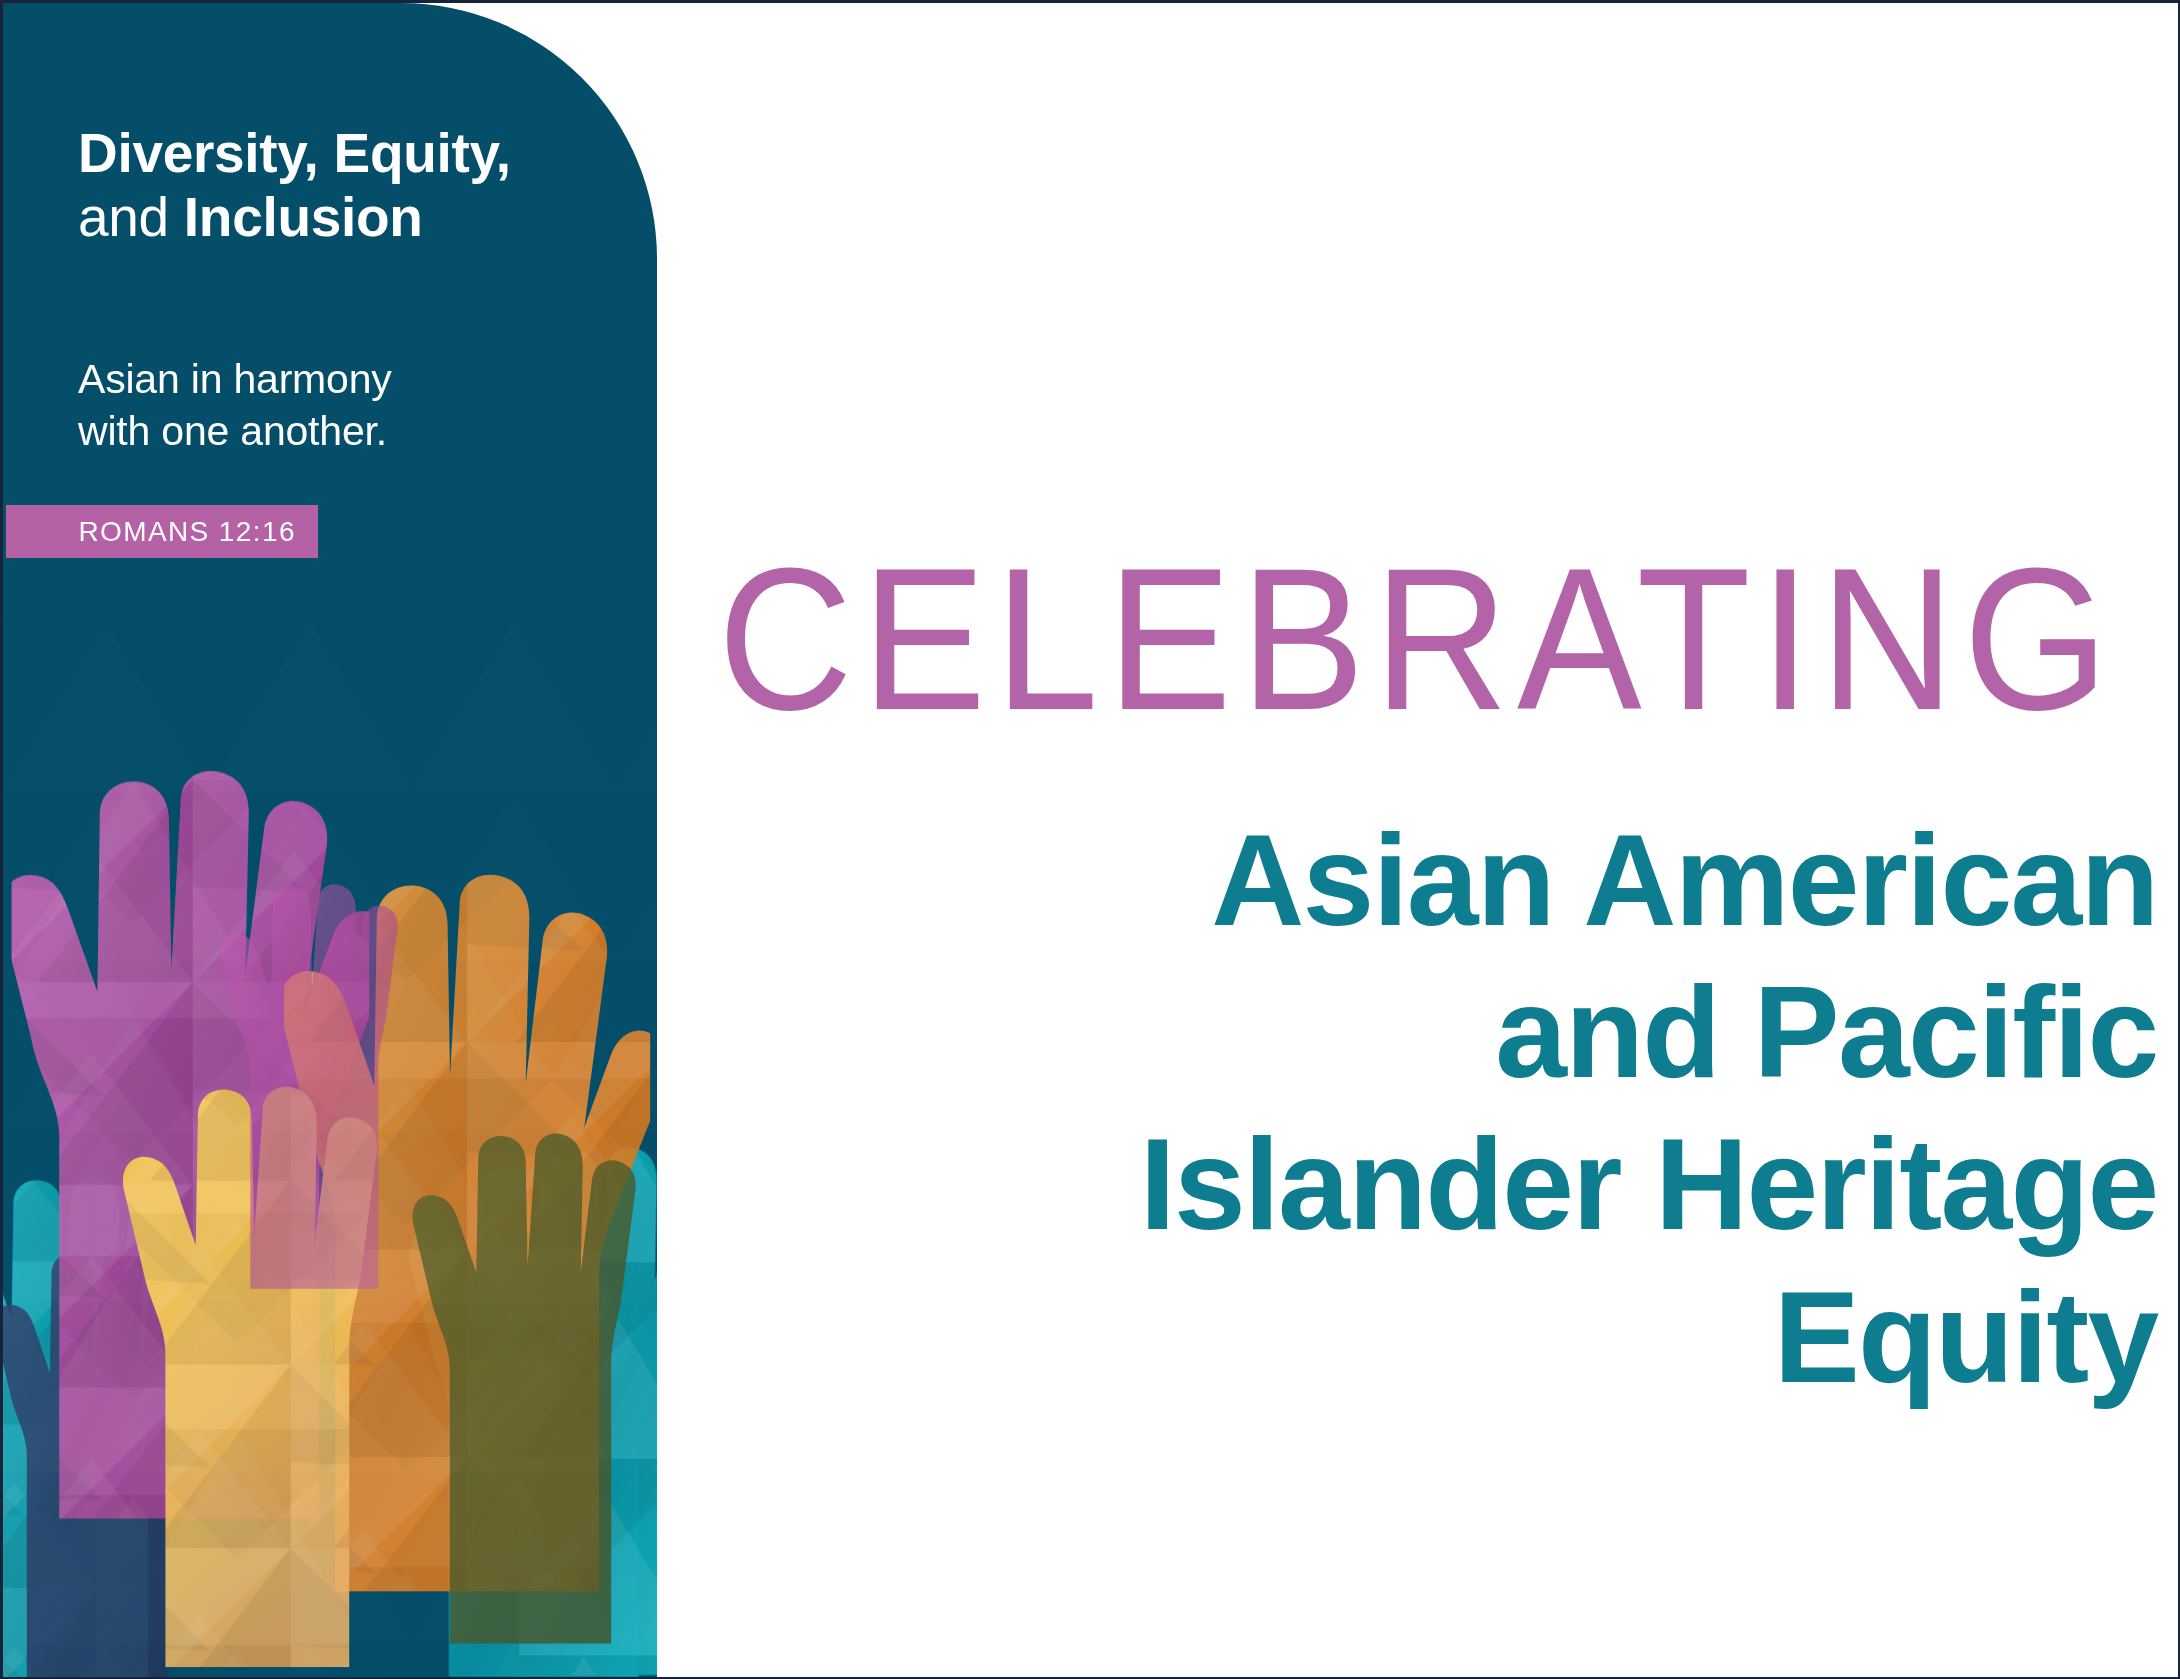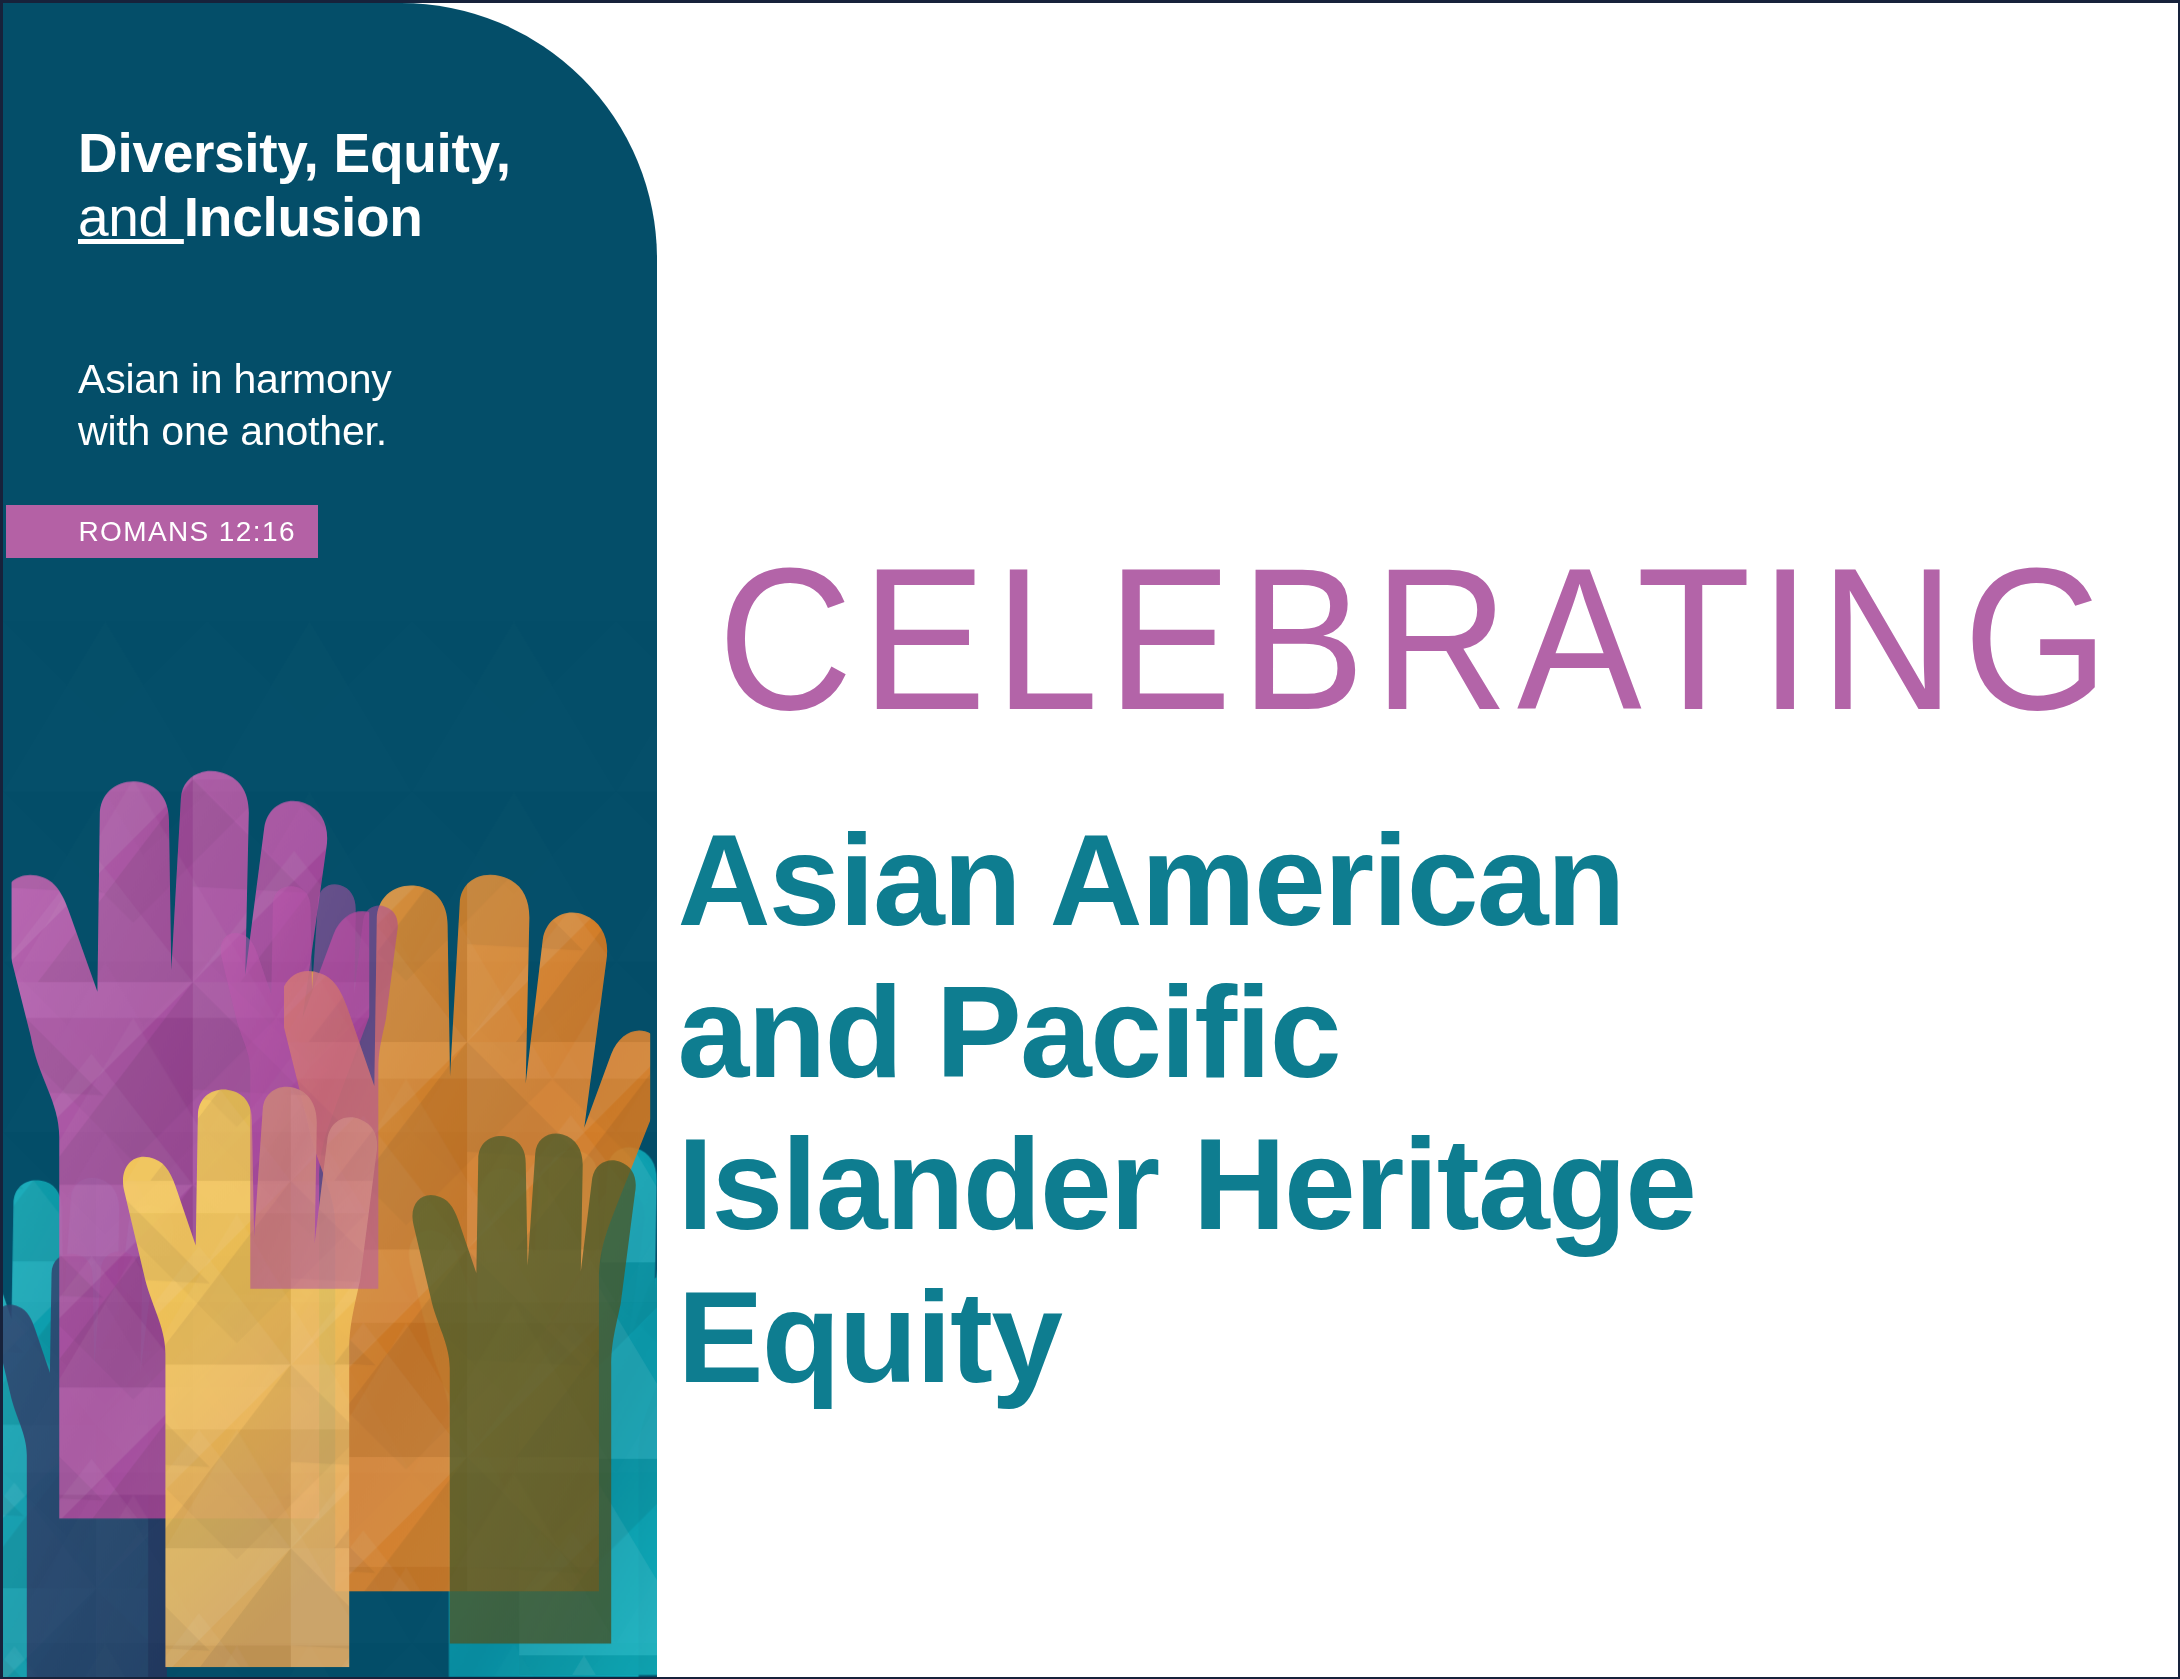--- a/index.html
+++ b/index.html
@@ -36,21 +36,21 @@
     position:absolute;
     left:75px;
     top:119px;
     width:545px;
     color:#ffffff;
     font-size:55px;
     line-height:1.16;
     letter-spacing:-0.3px;
   }
   .dei-title .b { font-weight:700; }
-  .dei-title .r { font-weight:400;text-decoration:underline; }
+  .dei-title .r { font-weight:400; }
 
   .verse {
     position:absolute;
     left:75px;
     top:351px;
     width:477px;
     color:#ffffff;
     font-size:41px;
     font-weight:400;
     line-height:1.26;
@@ -112,21 +112,21 @@
     line-height:1;
     white-space:nowrap;
     transform:scaleY(1.08);
     transform-origin:top center;
   }
 
   .main-heading {
     position:absolute;
     left:20.4px; right:20.4px;
     top:801px;
-    text-align:left;
+    text-align:right;
     color:#0e7d90;
     font-size:129px;
     font-weight:700;
     line-height:1.18;
     letter-spacing:-1.7px;
   }
   .main-heading .ln { display:block; }
 </style>
 </head>
 <body>

